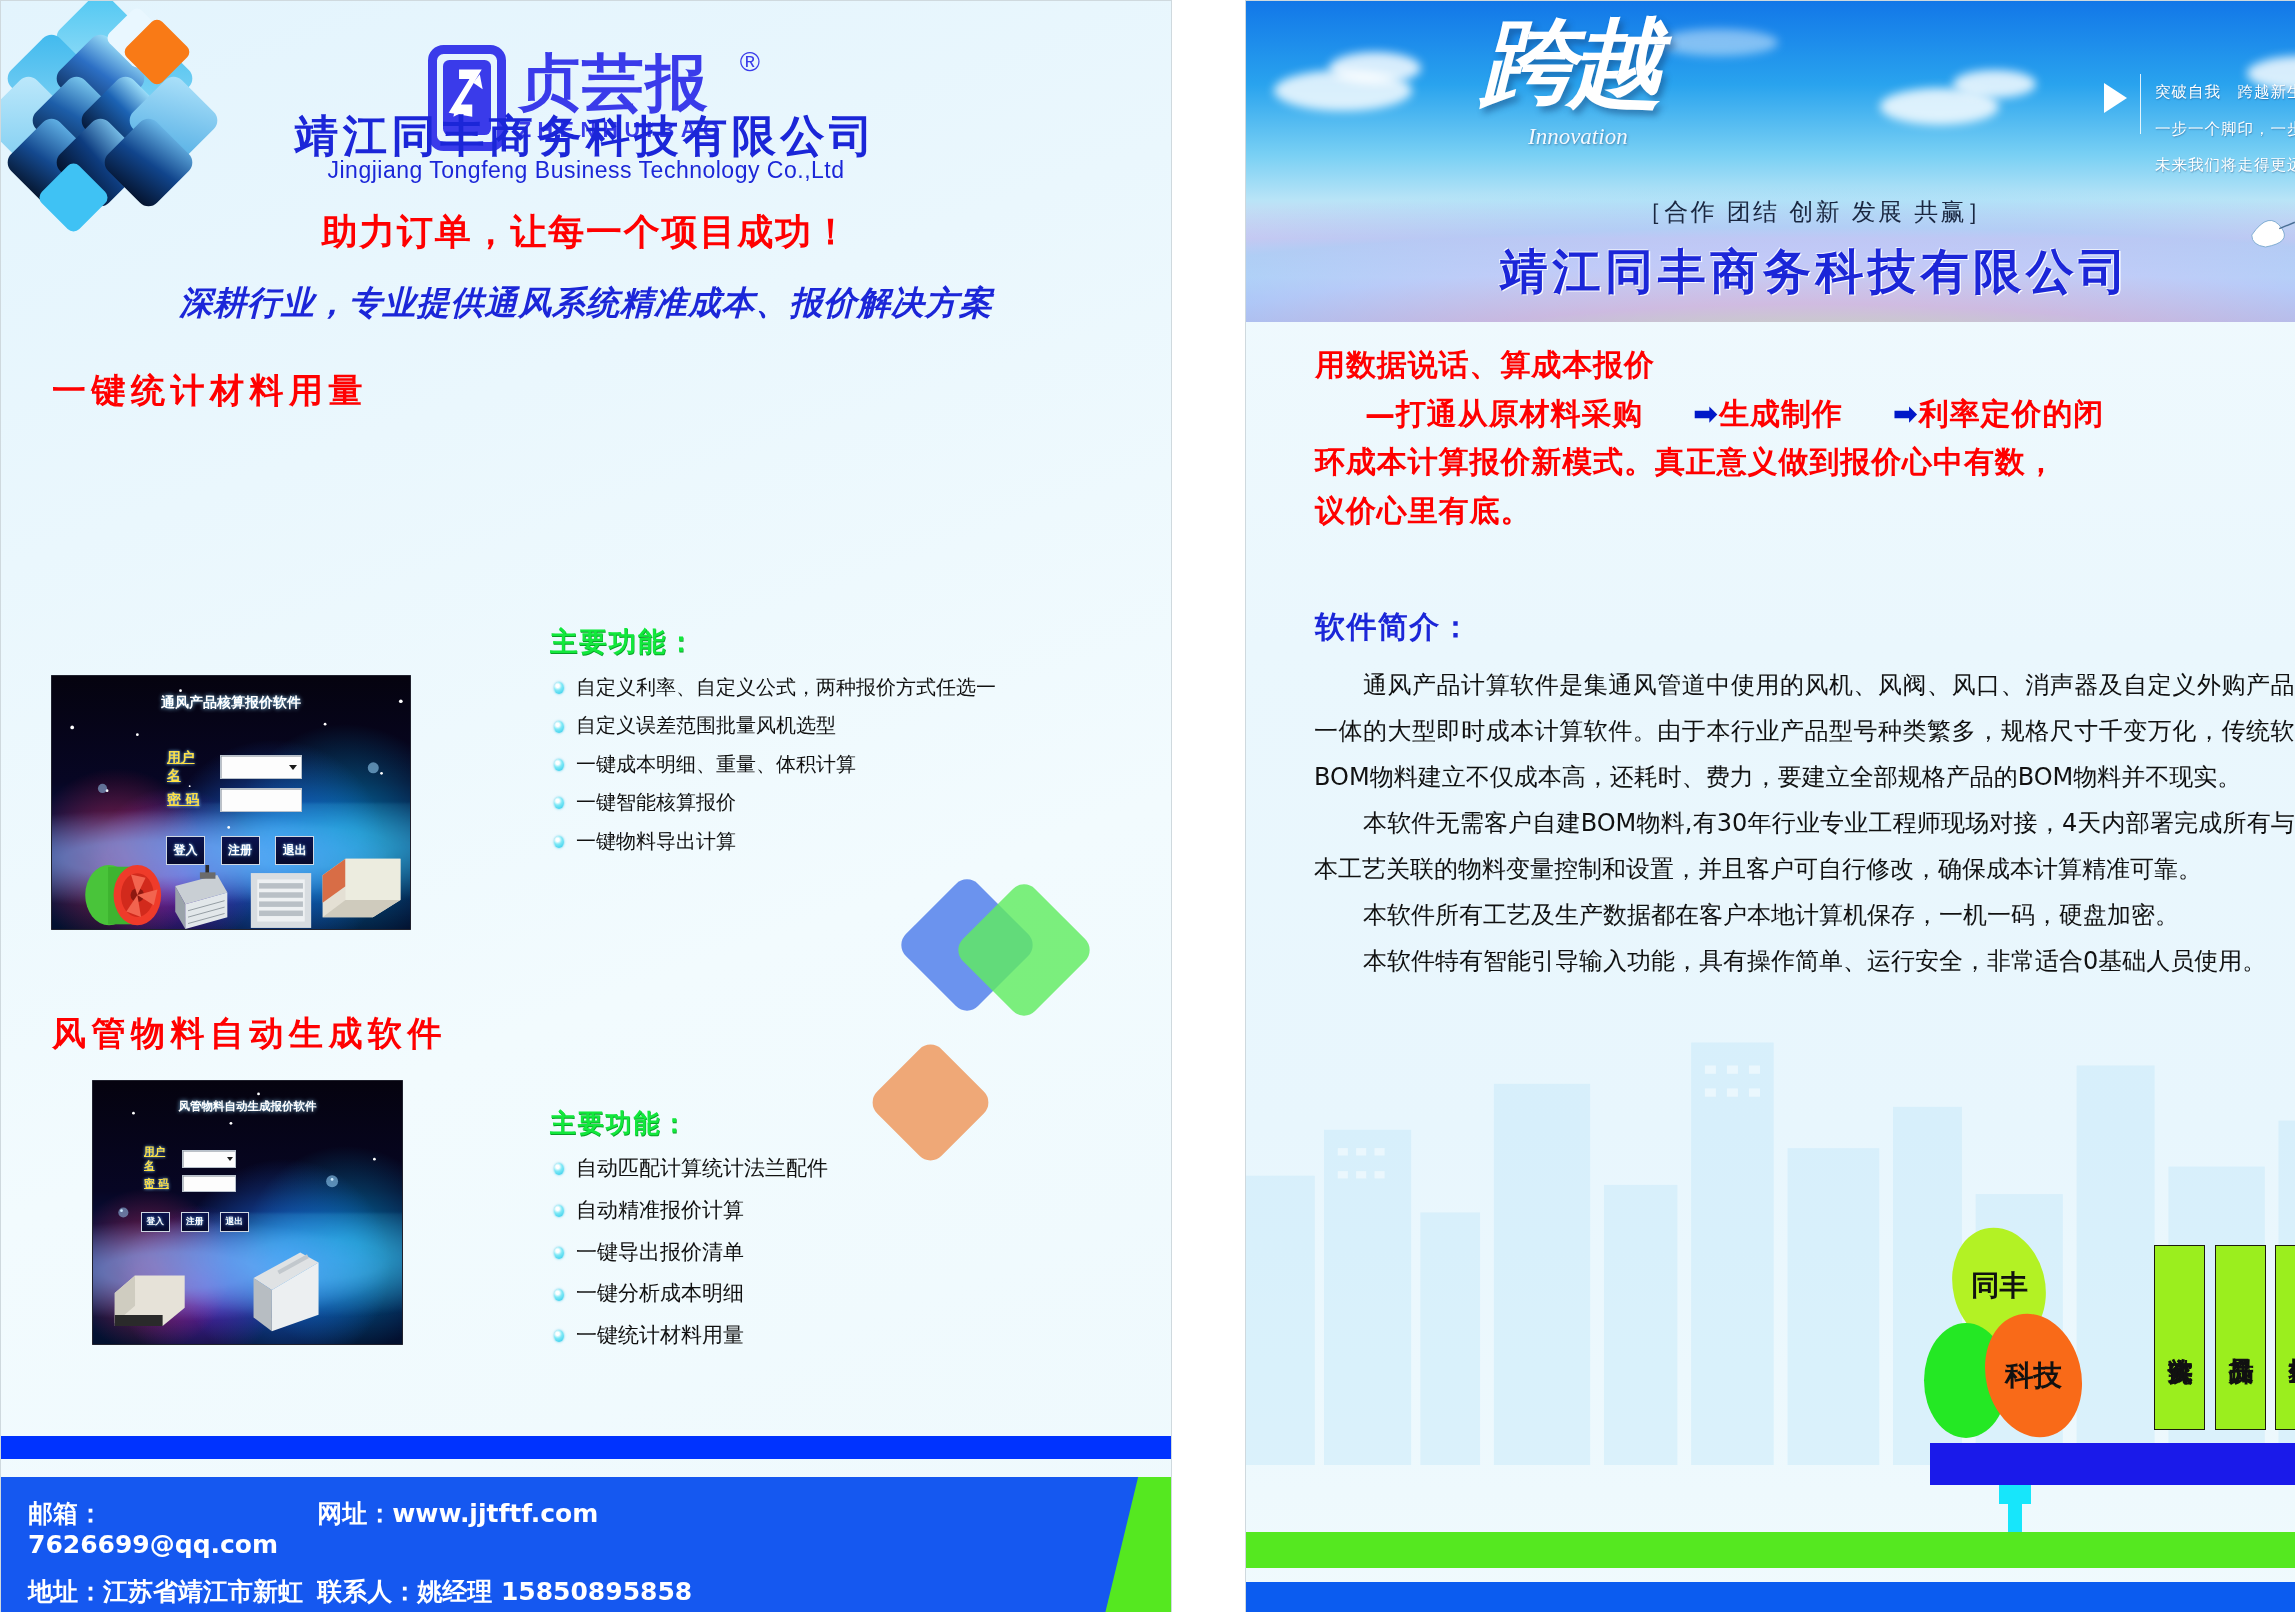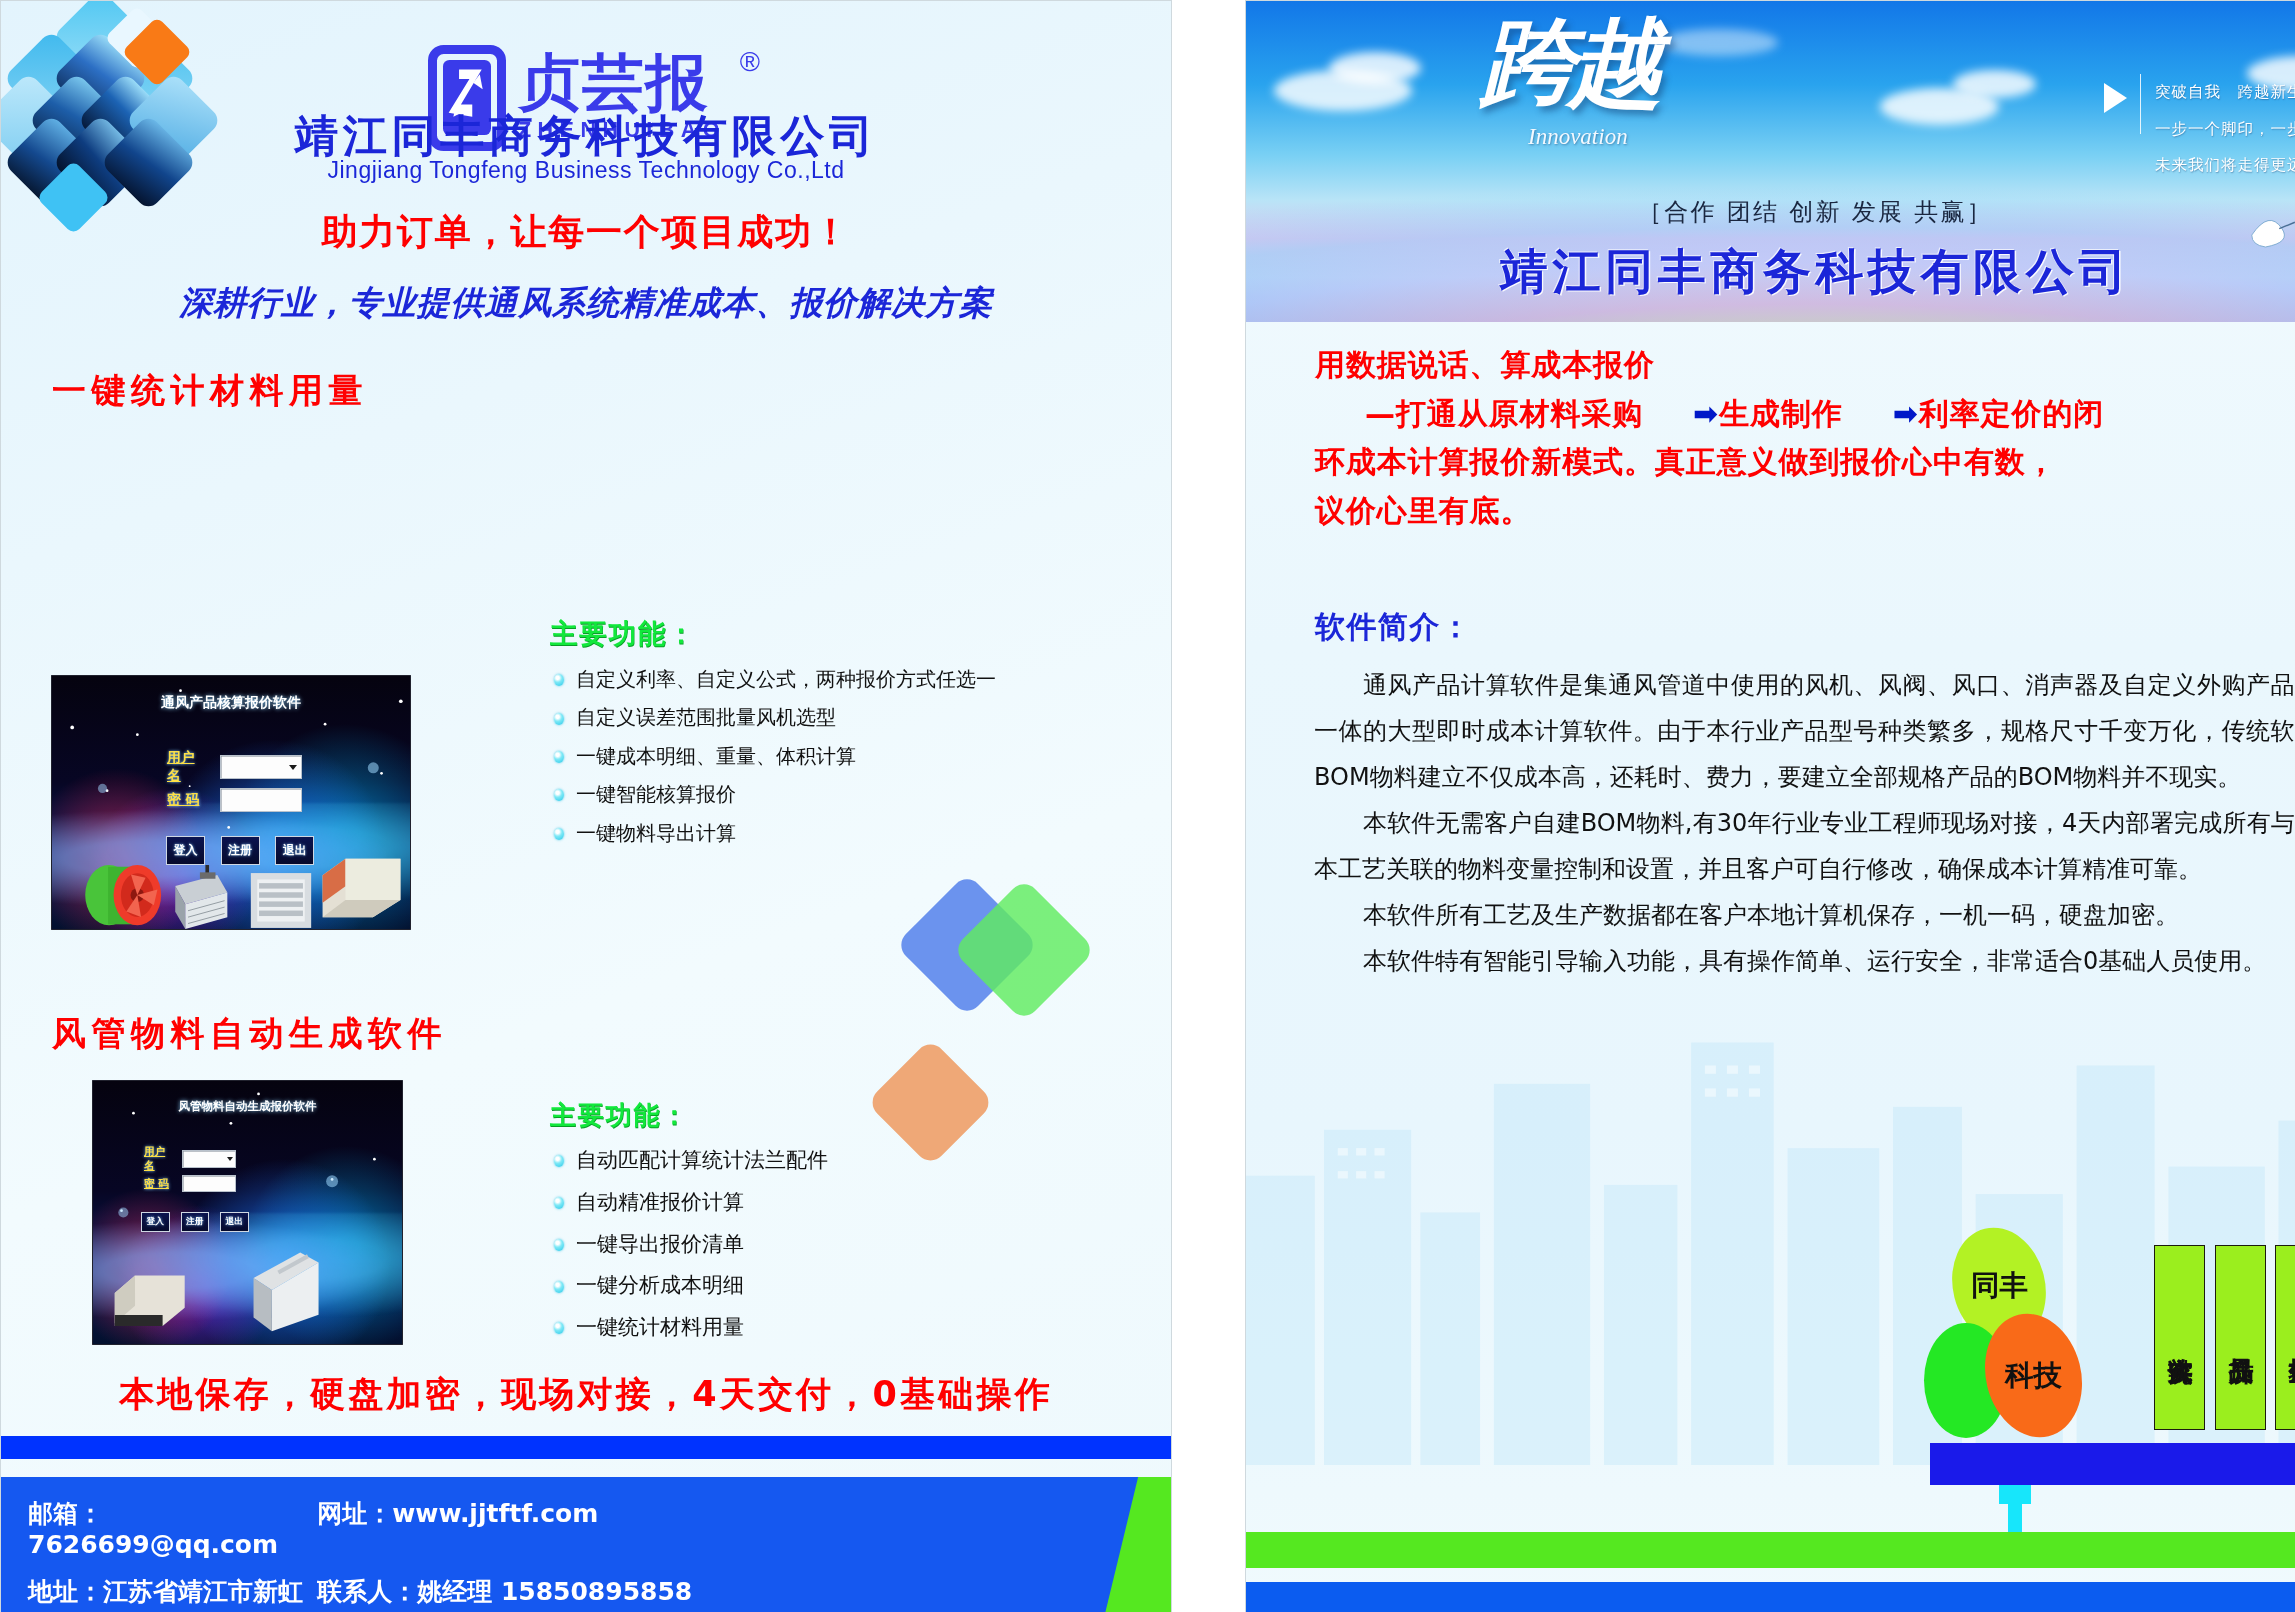--- a/index.html
+++ b/index.html
@@ -126,20 +126,21 @@
     display:flex; align-items:center; justify-content:center;
     text-shadow:0 0 2.8px #7fc8ff;
   }
   .prod{ position:absolute; }
 
   .feat{ position:absolute; }
   .feat-head{
     font-family:"DejaVu Sans", sans-serif; font-weight:bold;
     font-size:27.5px; color:#12e83c; letter-spacing:1.8px;
     text-shadow:0.5px 0.5px 0 #0a9c28;
+    margin-top:8px;
   }
   .feat ul{ list-style:none; margin-top:13px; }
   .feat li{
     position:relative; padding-left:26px; margin-bottom:10px;
     font-family:"DejaVu Sans", sans-serif; font-size:20px; color:#111;
     line-height:1.42;
   }
   .feat li::before{
     content:""; position:absolute; left:3.7px; top:9.2px; width:10px; height:12px;
     border-radius:50%;
@@ -457,21 +458,20 @@
       <div class="feat-head">主要功能：</div>
       <ul>
         <li>自动匹配计算统计法兰配件</li>
         <li>自动精准报价计算</li>
         <li>一键导出报价清单</li>
         <li>一键分析成本明细</li>
         <li>一键统计材料用量</li>
       </ul>
     </div>
 
-    <div class="lp-bottom-slogan">本地保存，硬盘加密，现场对接，4天交付，0基础操作</div>
     <div class="lp-bluebar"></div>
 
     <footer class="lp-footer">
       <div class="greenwedge"></div>
       <div class="lp-foot-grid">
         <div>
           <span>邮箱：</span><span>7626699@qq.com</span>
         </div>
         <div>
           <span>网址：</span><span>www.jjtftf.com</span>

